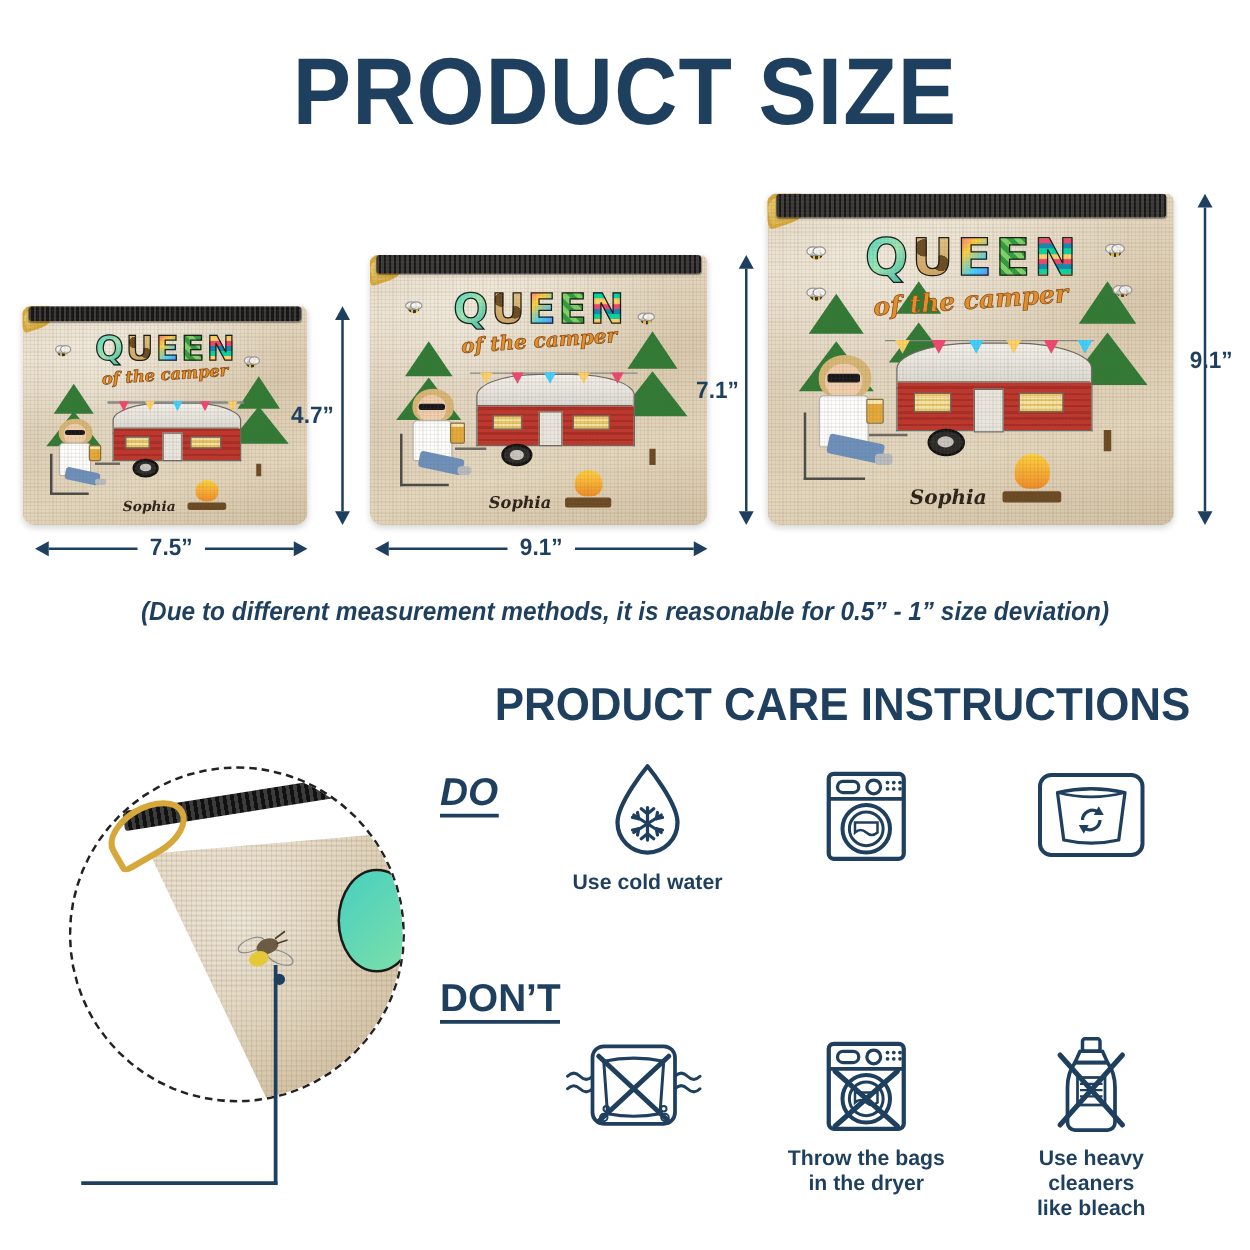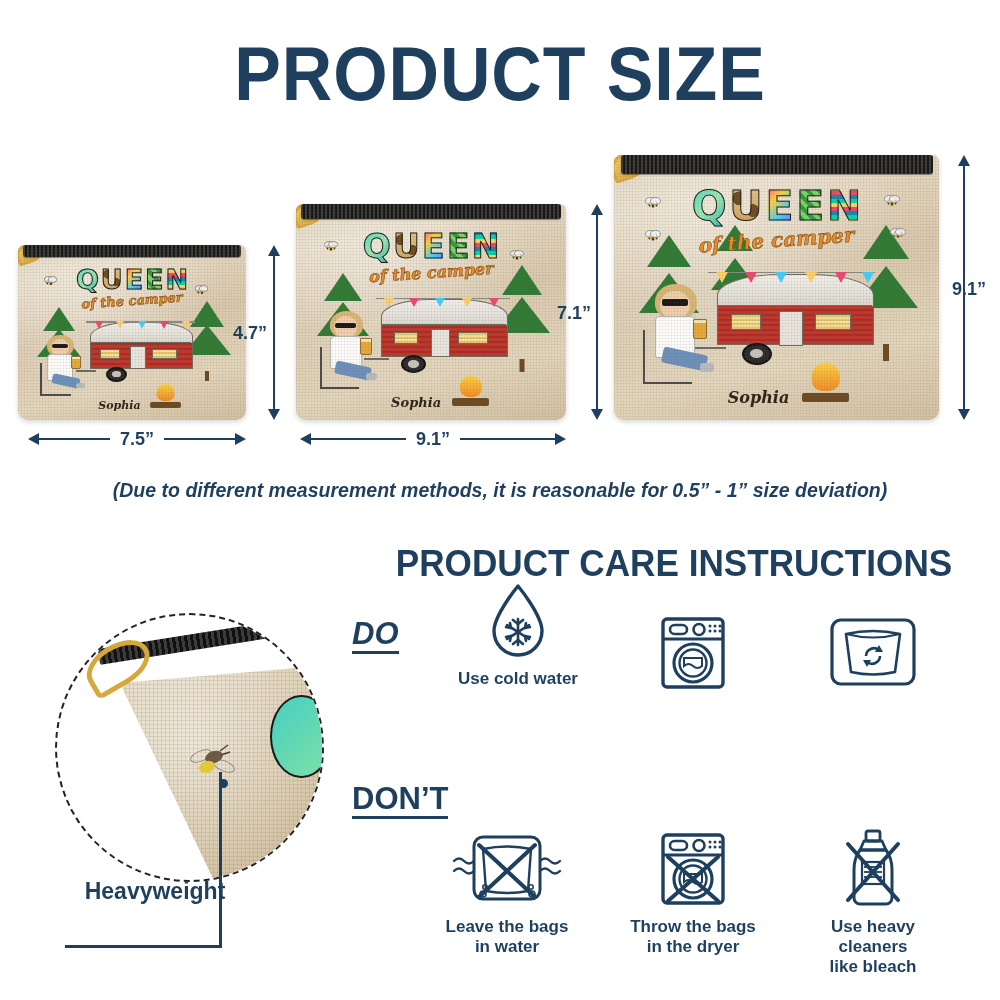--- a/index.html
+++ b/index.html
@@ -514,26 +514,25 @@
         <ellipse cx="17" cy="25" rx="8" ry="6" fill="#e3c93a" transform="rotate(-18 17 25)"></ellipse>
         <line x1="30" y1="9" x2="38" y2="3" stroke="#4b4031" stroke-width="1.4"></line>
         <line x1="31" y1="13" x2="40" y2="10" stroke="#4b4031" stroke-width="1.4"></line>
       </svg>
       <div class="dc-dot"></div>
     </div>
   </div>
   <div class="leader" style="left:219px;top:772px;width:3px;height:176px;"></div>
   <div class="leader" style="left:65px;top:945px;width:157px;height:3px;"></div>
   <div class="detail-label">
-    <div>Heavyweight</div>
   </div>
 
   <div class="do-label">DO</div>
 
-  <div class="care-item" style="left:443px;top:580px;text-align:center;">
+  <div class="care-item" style="left:443px;top:607px;text-align:center;">
     <div class="care-ico">
       <svg width="66" height="80" viewBox="0 0 66 80">
         <path d="M33 5 C33 5 9 34 9 50 A24 24 0 0 0 57 50 C57 34 33 5 33 5 Z" fill="none" stroke="#1f3f5e" stroke-width="3.4" stroke-linejoin="round"></path>
         <g stroke="#1f3f5e" stroke-width="2.6" stroke-linecap="round">
           <line x1="33" y1="38" x2="33" y2="64"></line>
             <line x1="22" y1="44" x2="44" y2="58"></line>
             <line x1="44" y1="44" x2="22" y2="58"></line>
           <line x1="33" y1="43" x2="28" y2="39"></line>
             <line x1="33" y1="43" x2="38" y2="39"></line>
           <line x1="33" y1="59" x2="28" y2="63"></line>
@@ -602,22 +601,20 @@
             <path d="M88 42 q5 -5 10 0 q5 5 10 0"></path>
         </g>
         <circle cx="33" cy="58" r="2.2" fill="none" stroke="#1f3f5e" stroke-width="1.6"></circle>
         <circle cx="31" cy="65" r="3" fill="none" stroke="#1f3f5e" stroke-width="1.6"></circle>
         <circle cx="79" cy="58" r="2.2" fill="none" stroke="#1f3f5e" stroke-width="1.6"></circle>
         <circle cx="80" cy="65" r="3" fill="none" stroke="#1f3f5e" stroke-width="1.6"></circle>
         <line x1="27" y1="16" x2="83" y2="68" stroke="#1f3f5e" stroke-width="4" stroke-linecap="round"></line>
         <line x1="83" y1="16" x2="27" y2="68" stroke="#1f3f5e" stroke-width="4" stroke-linecap="round"></line>
       </svg>
     </div>
-    <div class="care-txt">Leave the bags
-in water</div>
   </div>
 
   <div class="care-item" style="left:798px;top:828px;">
     <div class="care-ico">
       <svg width="70" height="82" viewBox="0 0 70 82">
         <rect x="28" y="3" width="14" height="10" rx="2" fill="none" stroke="#1f3f5e" stroke-width="2.8"></rect>
         <path d="M26 13 h18 l4 9 h-26 z" fill="none" stroke="#1f3f5e" stroke-width="2.8" stroke-linejoin="round"></path>
         <path d="M22 22 q-6 8 -6 20 v28 a6 6 0 0 0 6 6 h26 a6 6 0 0 0 6 -6 v-28 q0 -12 -6 -20 z" fill="none" stroke="#1f3f5e" stroke-width="3"></path>
         <rect x="24" y="34" width="22" height="22" fill="none" stroke="#1f3f5e" stroke-width="2.2"></rect>
         <g stroke="#1f3f5e" stroke-width="1.8">

